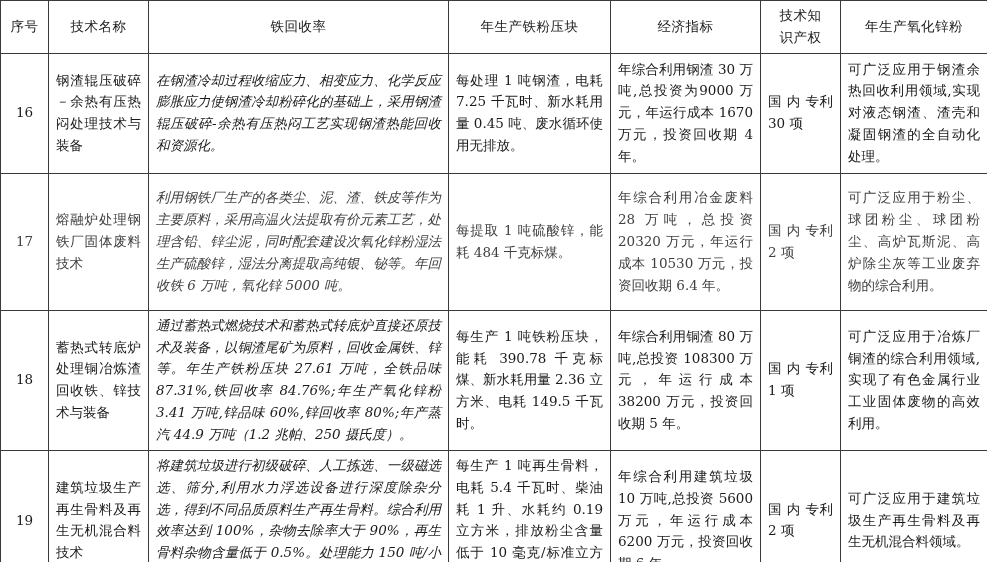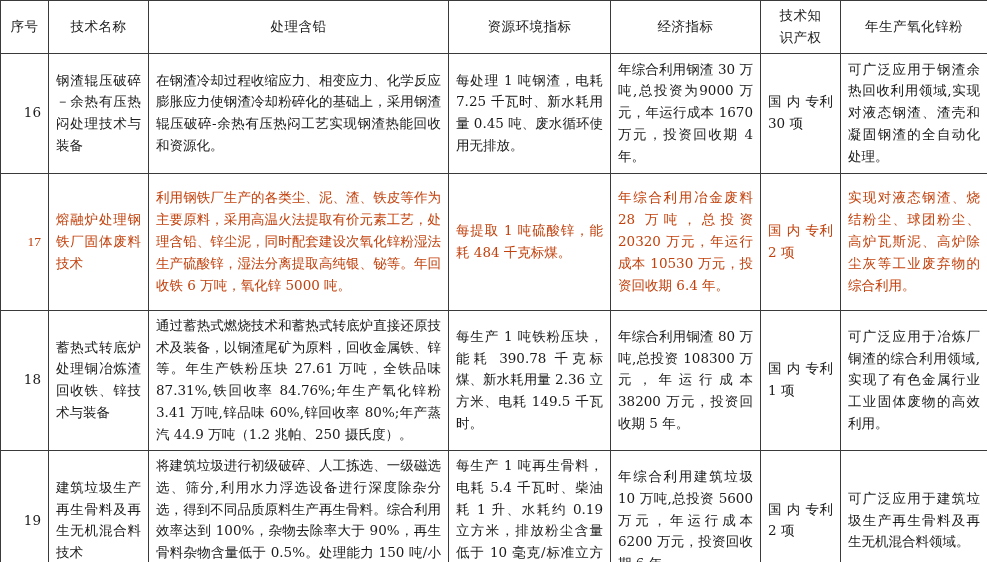--- a/index.html
+++ b/index.html
@@ -41,37 +41,38 @@
   
   .c-seq      { width: 48px;  }
   .c-name     { width: 100px; }
   .c-intro    { width: 300px; }
   .c-res      { width: 162px; }
   .c-econ     { width: 150px; }
   .c-ip       { width: 80px;  }
   .c-app      { width: 147px; }
 
   td.seq {
-    text-align: right;
+    text-align: center;
     font-size: 14px;
     font-family: "DejaVu Serif", "Liberation Serif", serif;
   }
   td.name {
     text-align: justify;
     text-align-last: left;
     font-size: 13.5px;
     padding-left: 10px;
     padding-right: 9px;
     margin-top: 29px;
   }
   td.intro {
     text-align: justify;
     text-align-last: left;
     padding-left: 9px;
     padding-right: 8px;
+    font-style: italic;
   }
   td.res, td.econ {
     text-align: justify;
     text-align-last: left;
     padding-left: 8px;
     padding-right: 8px;
   }
   td.ip {
     text-align: justify;
     text-align-last: left;
@@ -81,27 +82,26 @@
   }
   td.app {
     text-align: justify;
     text-align-last: left;
     padding-left: 9px;
     padding-right: 8px;
   }
 
   
   tr.highlight td {
-    color: #c2410c;
+    color: #404040;
     font-weight: bold;
     border-color: #c62518;
   }
   tr.highlight td.seq {
     border-right-color: #c62518;
-    font-family: Liberation Serif, serif;
   }
 
   
   tr.r16 td { height: 120px; }
   tr.r17 td { height: 137px; }
   tr.r18 td { height: 126px; }
   tr.r19 td { height: 135px; }
 </style>
 </head>
 <body>
@@ -113,22 +113,22 @@
       <col class="c-intro">
       <col class="c-res">
     <col class="c-econ">
       <col class="c-ip">
       <col class="c-app">
   </colgroup>
   <thead>
     <tr>
       <th>序号</th>
       <th>技术名称</th>
-      <th>处理含铅</th>
-      <th>资源环境指标</th>
+      <th>铁回收率</th>
+      <th>年生产铁粉压块</th>
       <th>经济指标</th>
       <th>
         <div>技术知</div>
         <div>识产权</div>
       </th>
       <th>年生产氧化锌粉</th>
     </tr>
   </thead>
   <tbody>
     <tr class="r16">
@@ -140,21 +140,21 @@
       <td class="ip">国 内 专利 30 项</td>
       <td class="app">可广泛应用于钢渣余热回收利用领域,实现对液态钢渣、渣壳和凝固钢渣的全自动化处理。</td>
     </tr>
     <tr class="r17 highlight">
       <td class="seq">17</td>
       <td class="name">熔融炉处理钢铁厂固体废料技术</td>
       <td class="intro">利用钢铁厂生产的各类尘、泥、渣、铁皮等作为主要原料，采用高温火法提取有价元素工艺，处理含铅、锌尘泥，同时配套建设次氧化锌粉湿法生产硫酸锌，湿法分离提取高纯银、铋等。年回收铁 6 万吨，氧化锌 5000 吨。</td>
       <td class="res">每提取 1 吨硫酸锌，能耗 484 千克标煤。</td>
       <td class="econ">年综合利用冶金废料 28 万吨，总投资 20320 万元，年运行成本 10530 万元，投资回收期 6.4 年。</td>
       <td class="ip">国 内 专利 2 项</td>
-      <td class="app">实现对液态钢渣、烧结粉尘、球团粉尘、高炉瓦斯泥、高炉除尘灰等工业废弃物的综合利用。</td>
+      <td class="app">可广泛应用于粉尘、球团粉尘、球团粉尘、高炉瓦斯泥、高炉除尘灰等工业废弃物的综合利用。</td>
     </tr>
     <tr class="r18">
       <td class="seq">18</td>
       <td class="name">蓄热式转底炉处理铜冶炼渣回收铁、锌技术与装备</td>
       <td class="intro">通过蓄热式燃烧技术和蓄热式转底炉直接还原技术及装备，以铜渣尾矿为原料，回收金属铁、锌等。年生产铁粉压块 27.61 万吨，全铁品味 87.31%,铁回收率 84.76%;年生产氧化锌粉 3.41 万吨,锌品味 60%,锌回收率 80%;年产蒸汽 44.9 万吨（1.2 兆帕、250 摄氏度）。</td>
       <td class="res">每生产 1 吨铁粉压块，能耗 390.78 千克标煤、新水耗用量 2.36 立方米、电耗 149.5 千瓦时。</td>
       <td class="econ">年综合利用铜渣 80 万吨,总投资 108300 万元，年运行成本 38200 万元，投资回收期 5 年。</td>
       <td class="ip">国 内 专利 1 项</td>
       <td class="app">可广泛应用于冶炼厂铜渣的综合利用领域,实现了有色金属行业工业固体废物的高效利用。</td>
     </tr>

